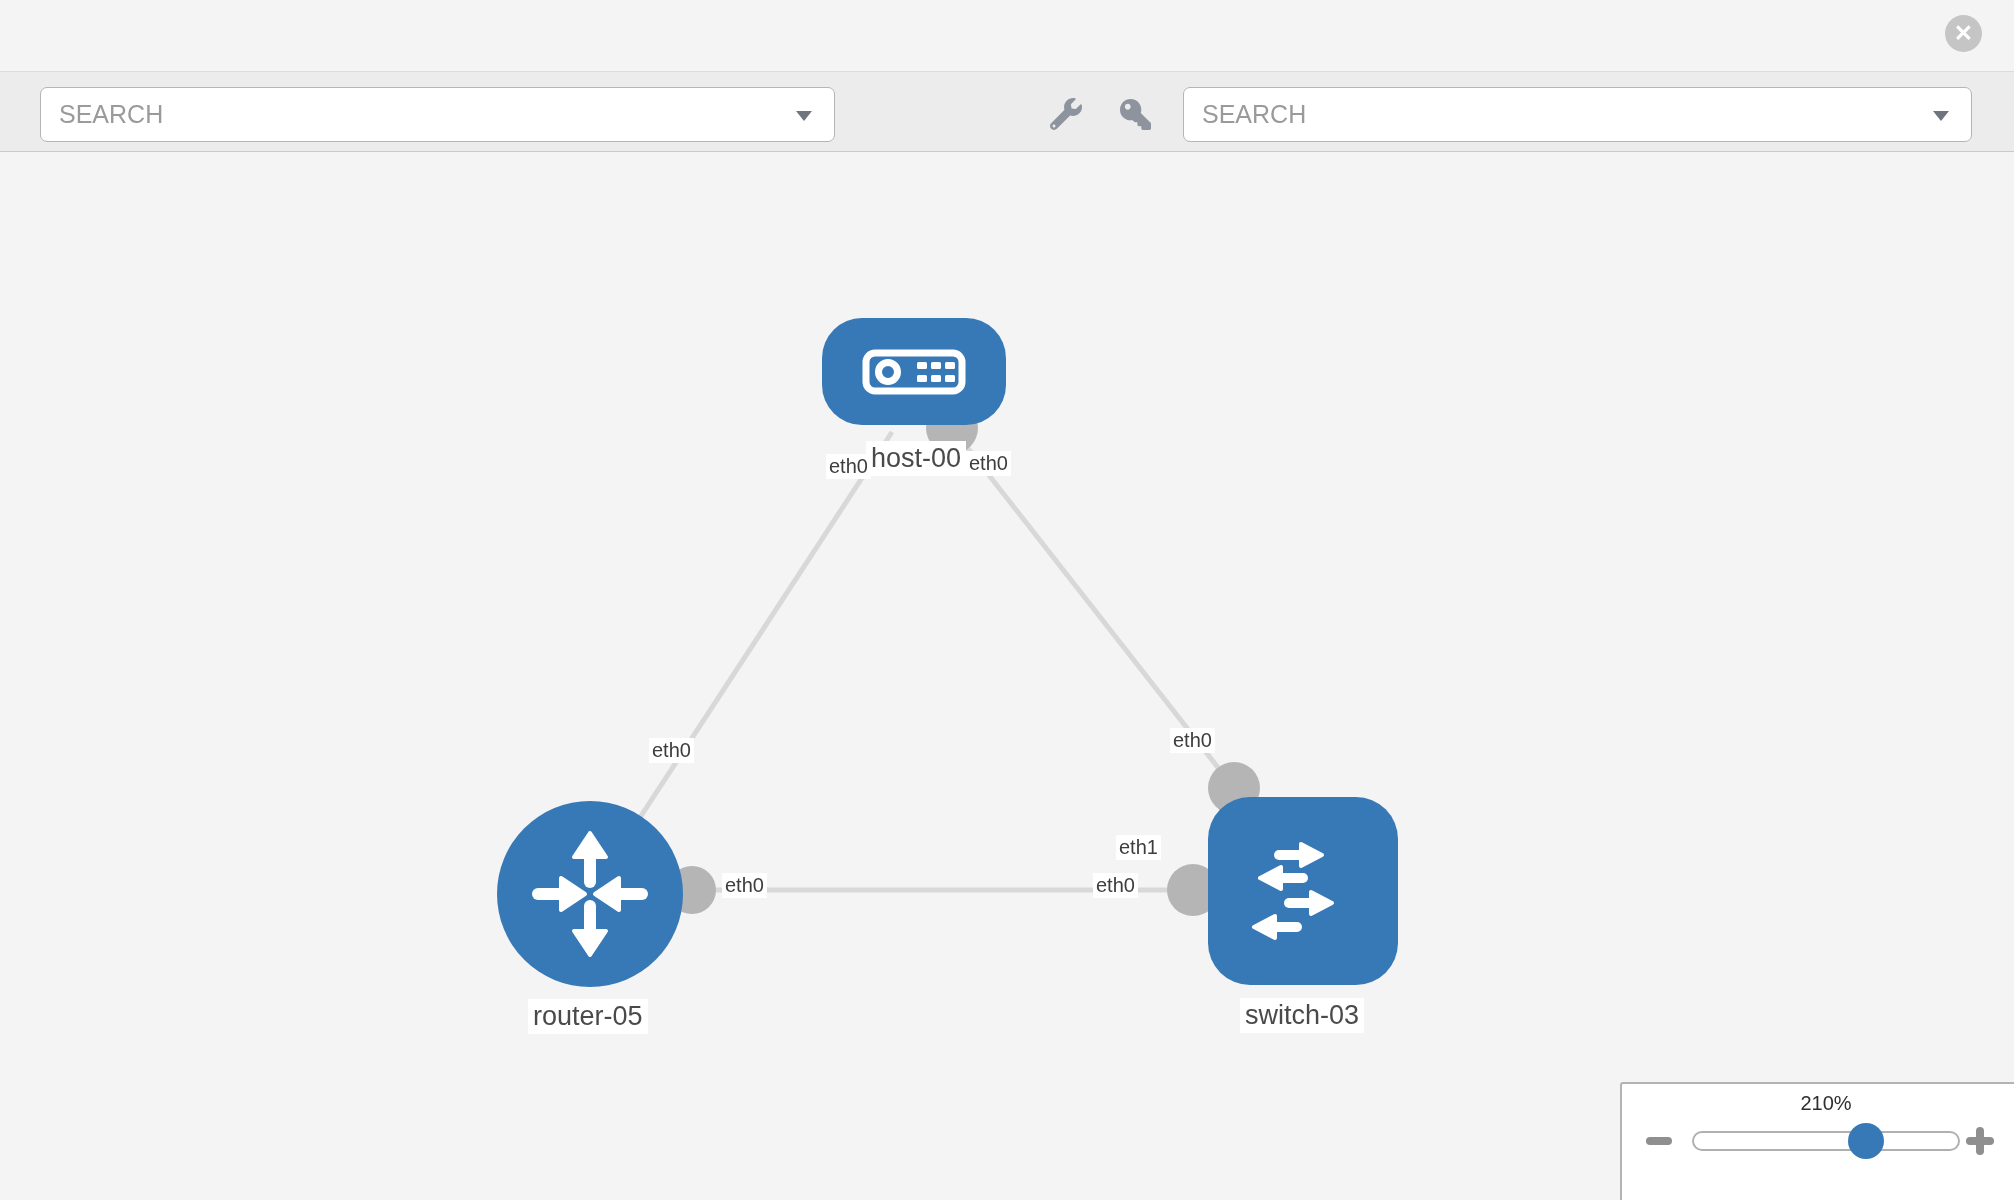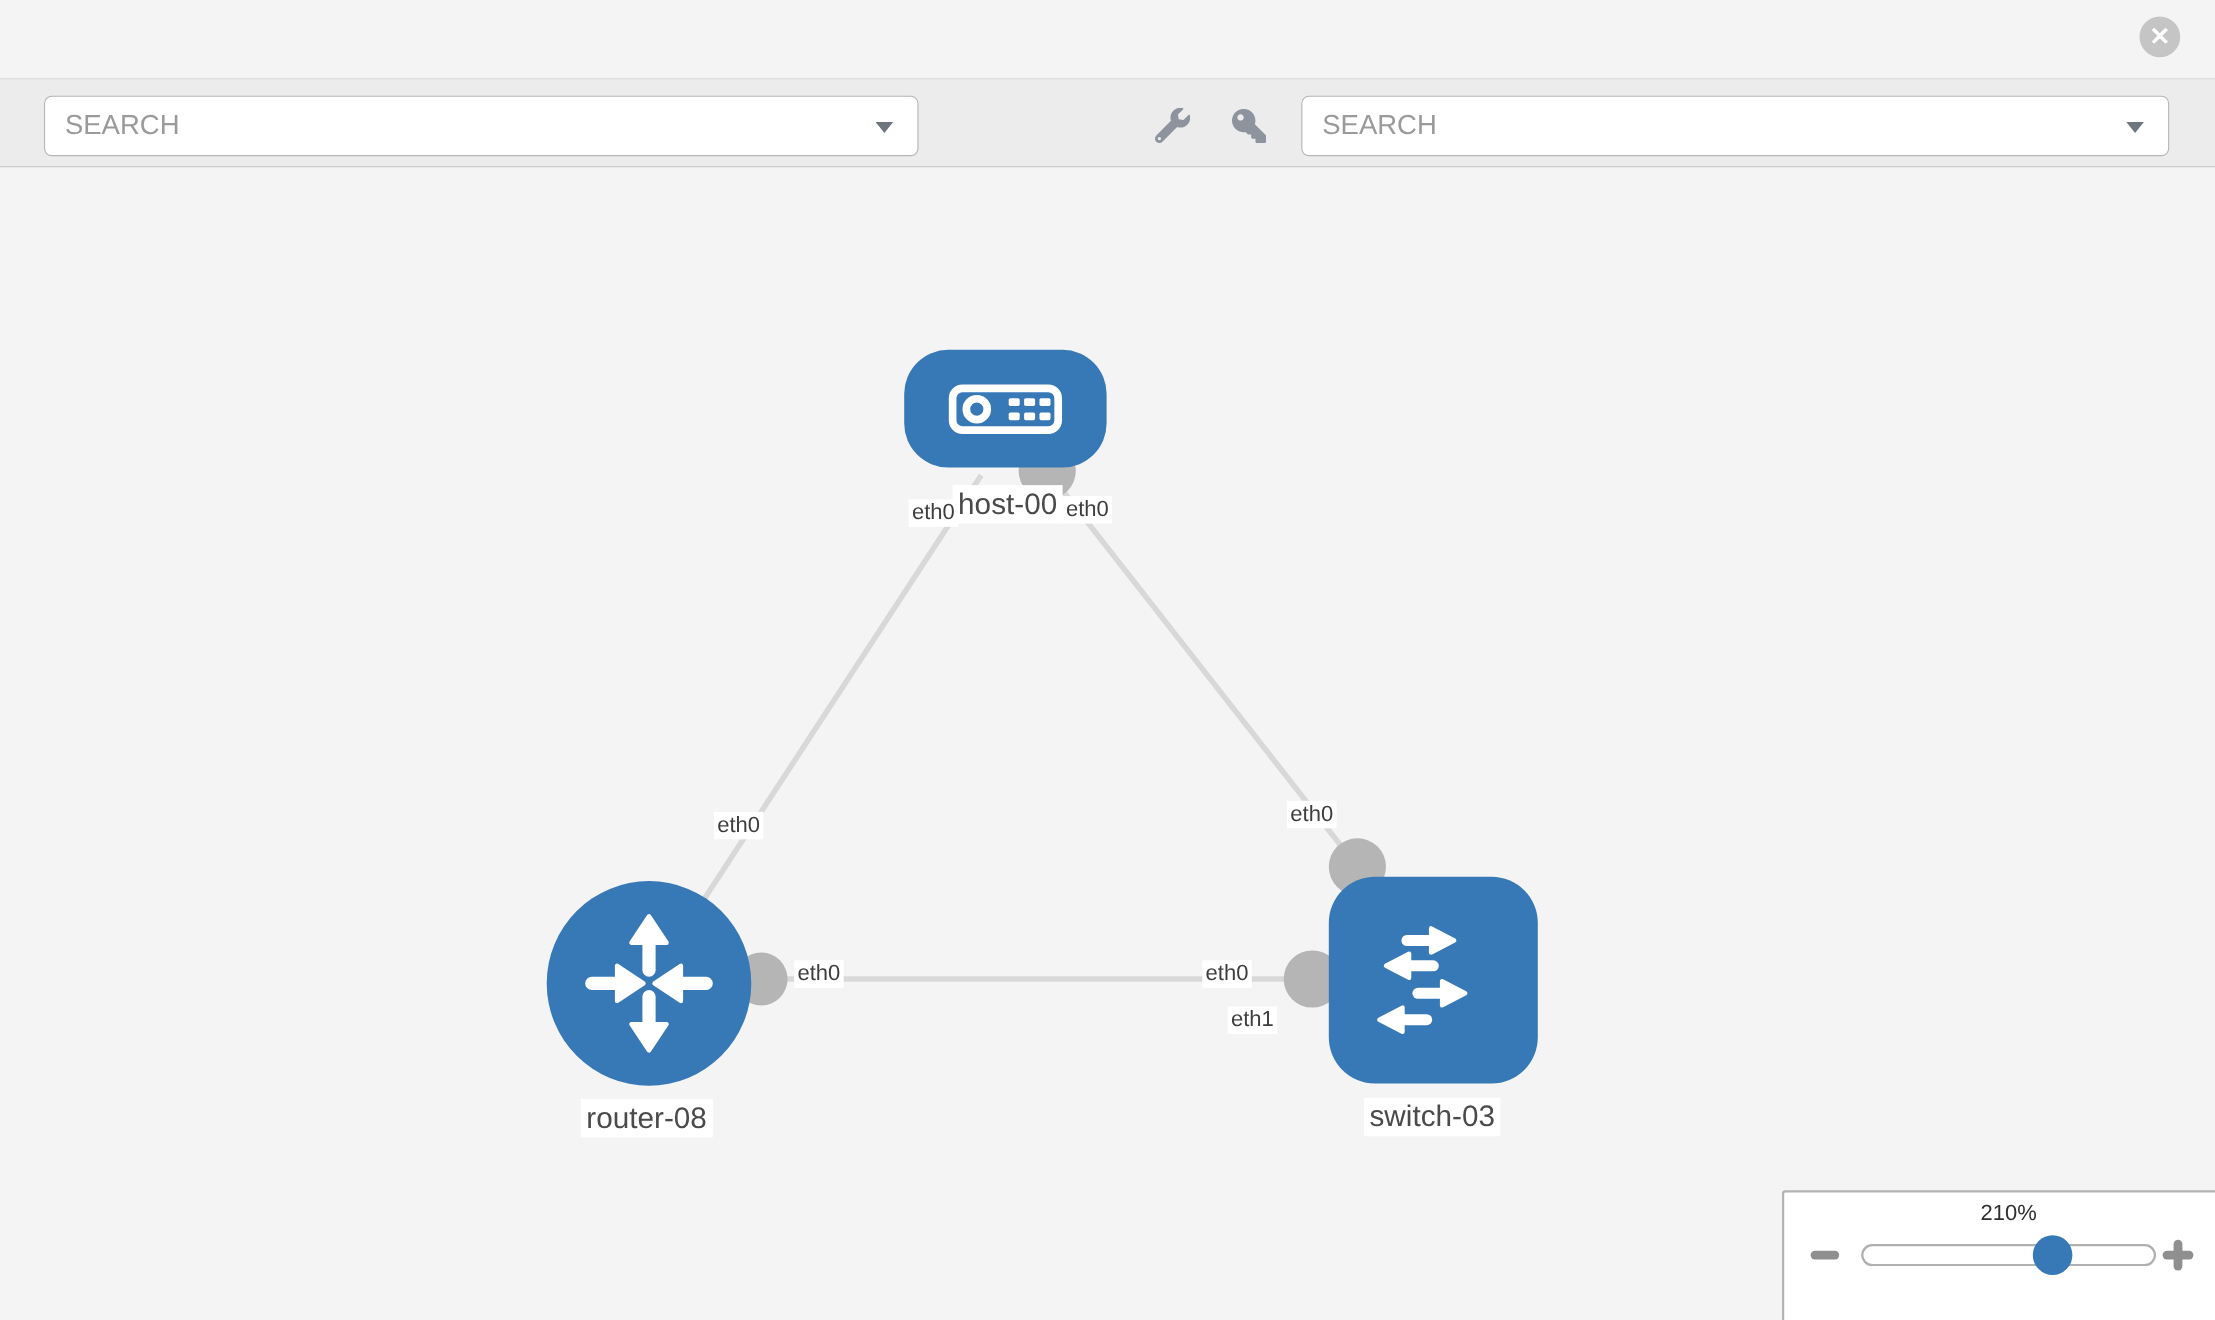--- a/index.html
+++ b/index.html
@@ -106,30 +106,30 @@
           <polygon points="38,36 38,58 17,47" stroke-width="4"></polygon>
         <line x1="46" y1="72" x2="70" y2="72"></line>
           <polygon points="68,61 68,83 89,72" stroke-width="4"></polygon>
         <line x1="54" y1="96" x2="30" y2="96"></line>
           <polygon points="32,85 32,107 11,96" stroke-width="4"></polygon>
       </g>
     </svg>
   </div>
 
   <span class="node-label" style="left:866px;top:441px;">host-00</span>
-  <span class="node-label" style="left:528px;top:999px;">router-08</span>
+  <span class="node-label" style="left:528px;top:999px;">router-05</span>
   <span class="node-label" style="left:1240px;top:998px;">switch-03</span>
 
   <span class="iface-label" style="left:826px;top:454px;">eth0</span>
   <span class="iface-label" style="left:966px;top:451px;">eth0</span>
   <span class="iface-label" style="left:649px;top:738px;">eth0</span>
   <span class="iface-label" style="left:1170px;top:728px;">eth0</span>
   <span class="iface-label" style="left:722px;top:873px;">eth0</span>
   <span class="iface-label" style="left:1093px;top:873px;">eth0</span>
-  <span class="iface-label" style="left:1116px;top:915px;">eth1</span>
+  <span class="iface-label" style="left:1116px;top:835px;">eth1</span>
 
   <div class="zoom-widget">
     <div class="zoom-level">210%</div>
     <div class="zoom-minus"></div>
     <div class="zoom-track"></div>
     <div class="zoom-thumb"></div>
     <div class="zoom-plus">
       <div class="bar-h"></div>
       <div class="bar-v"></div>
     </div>

